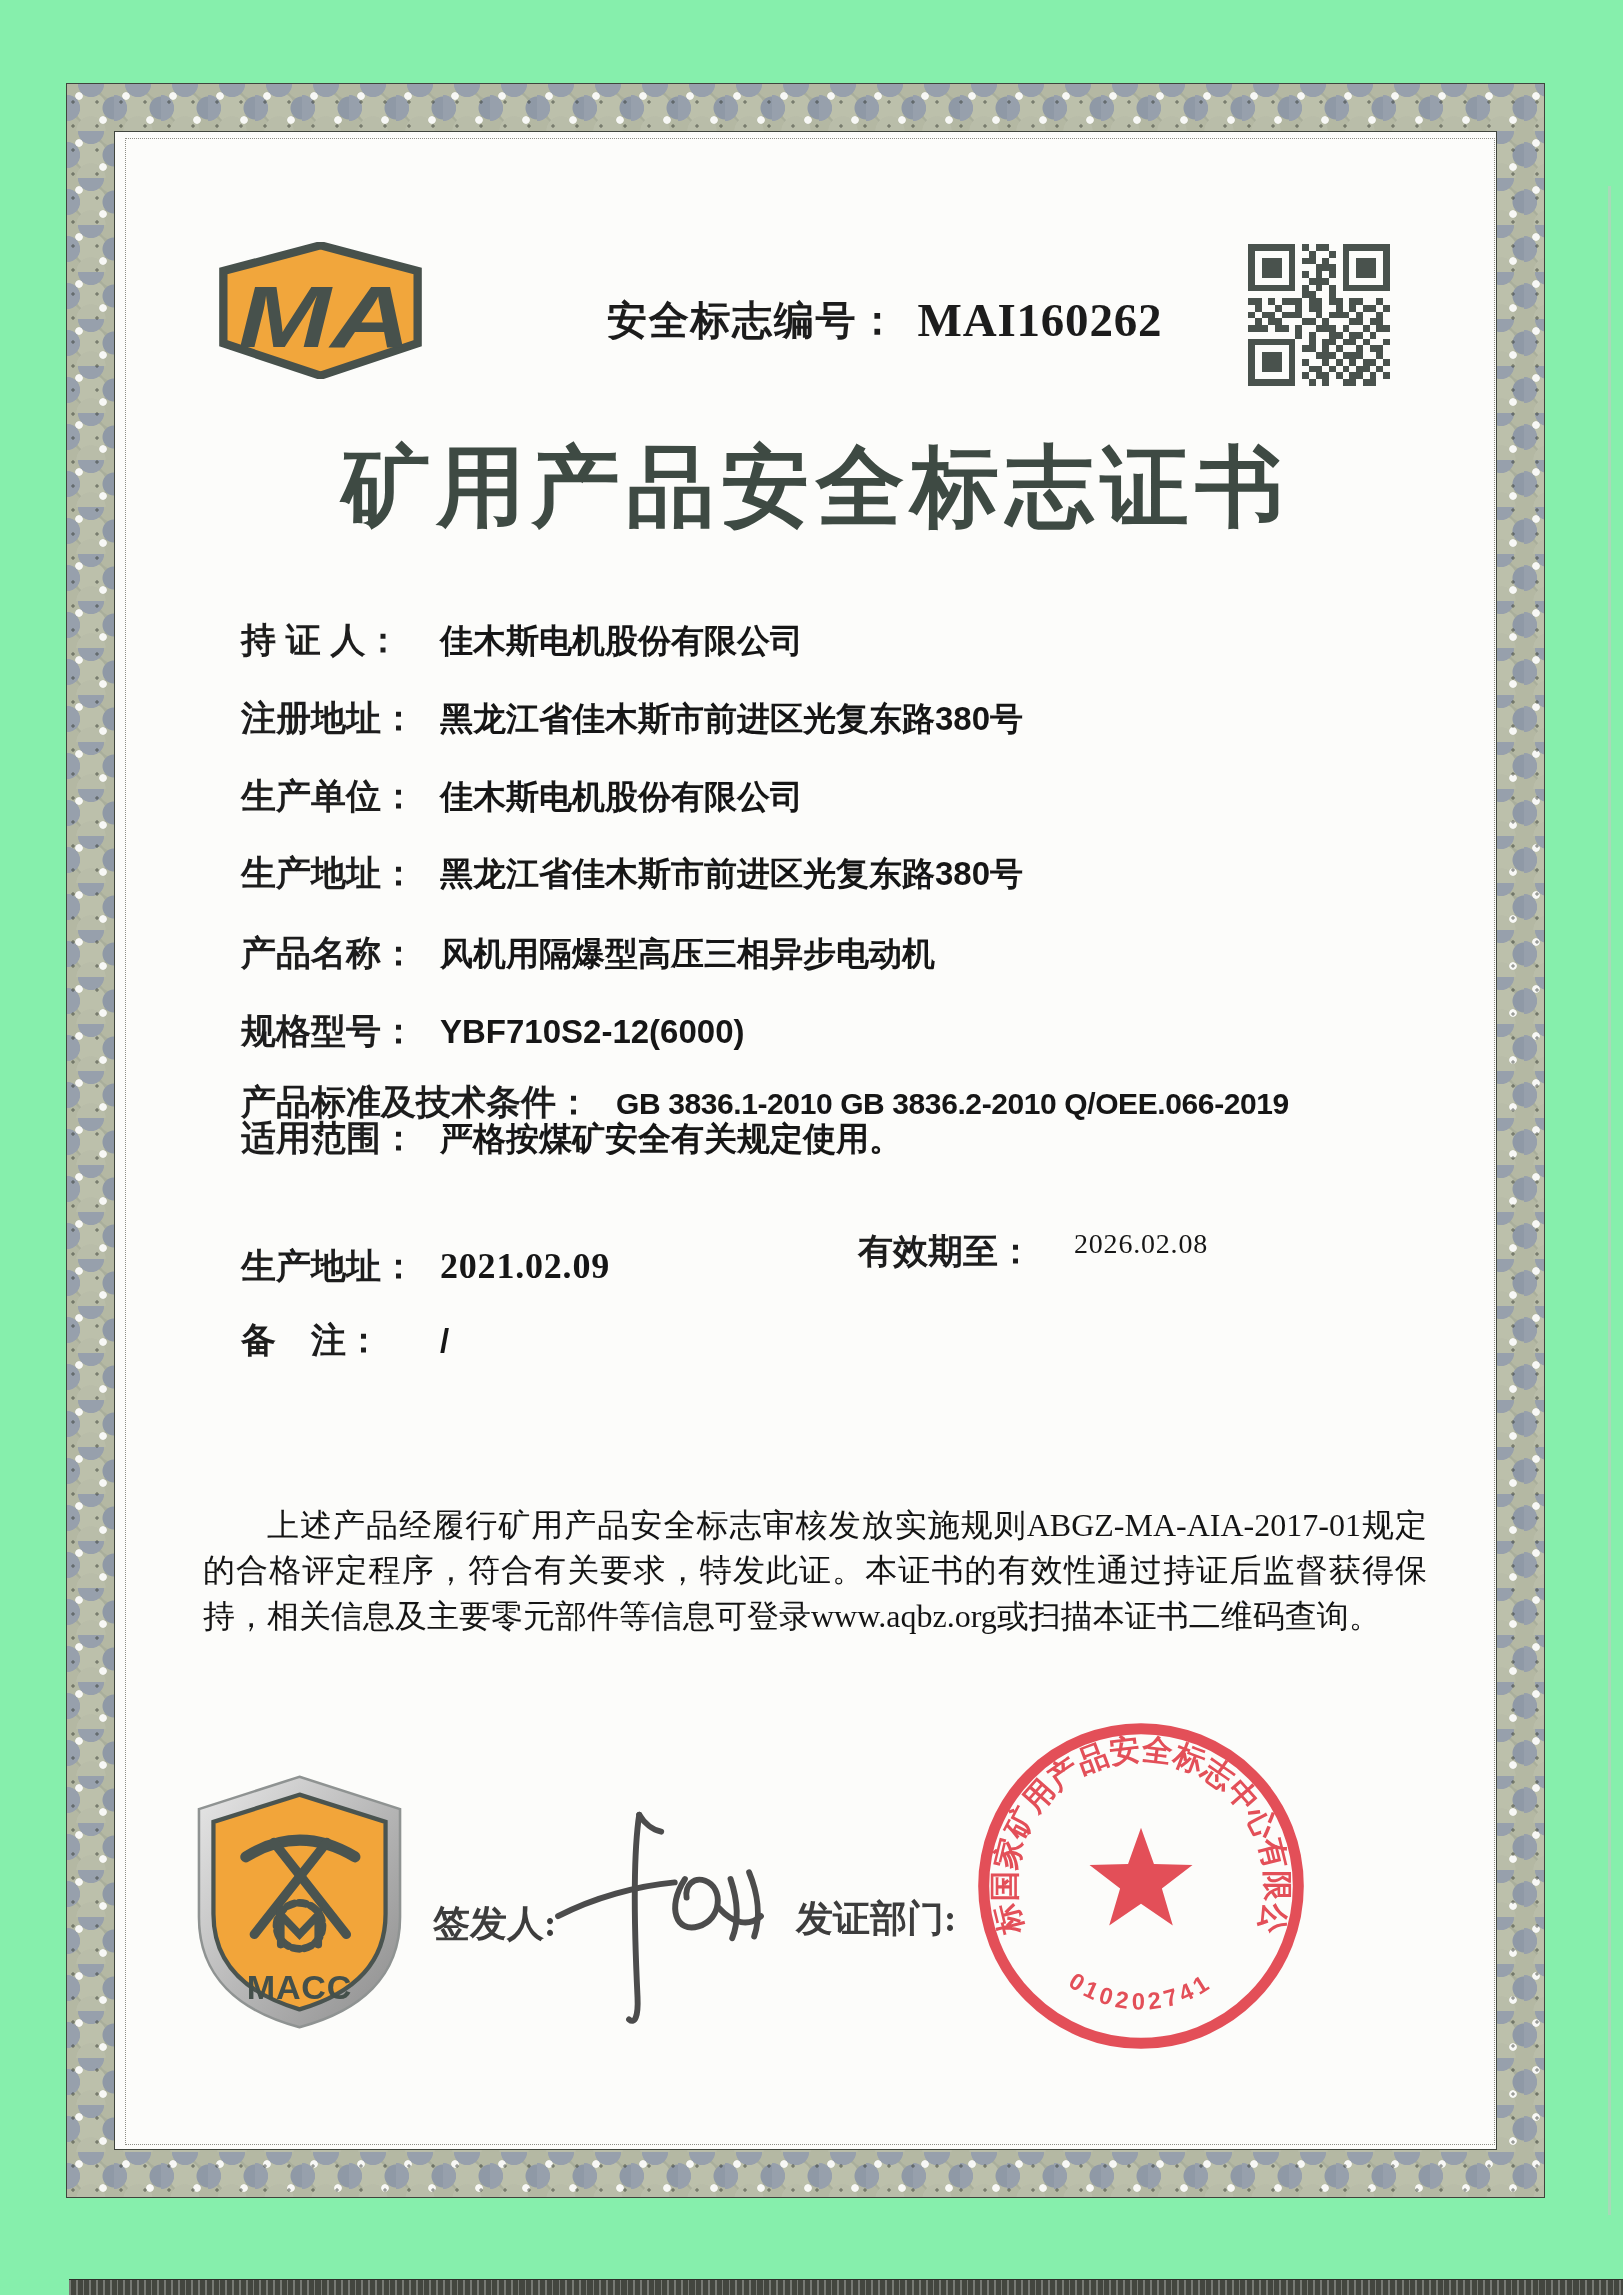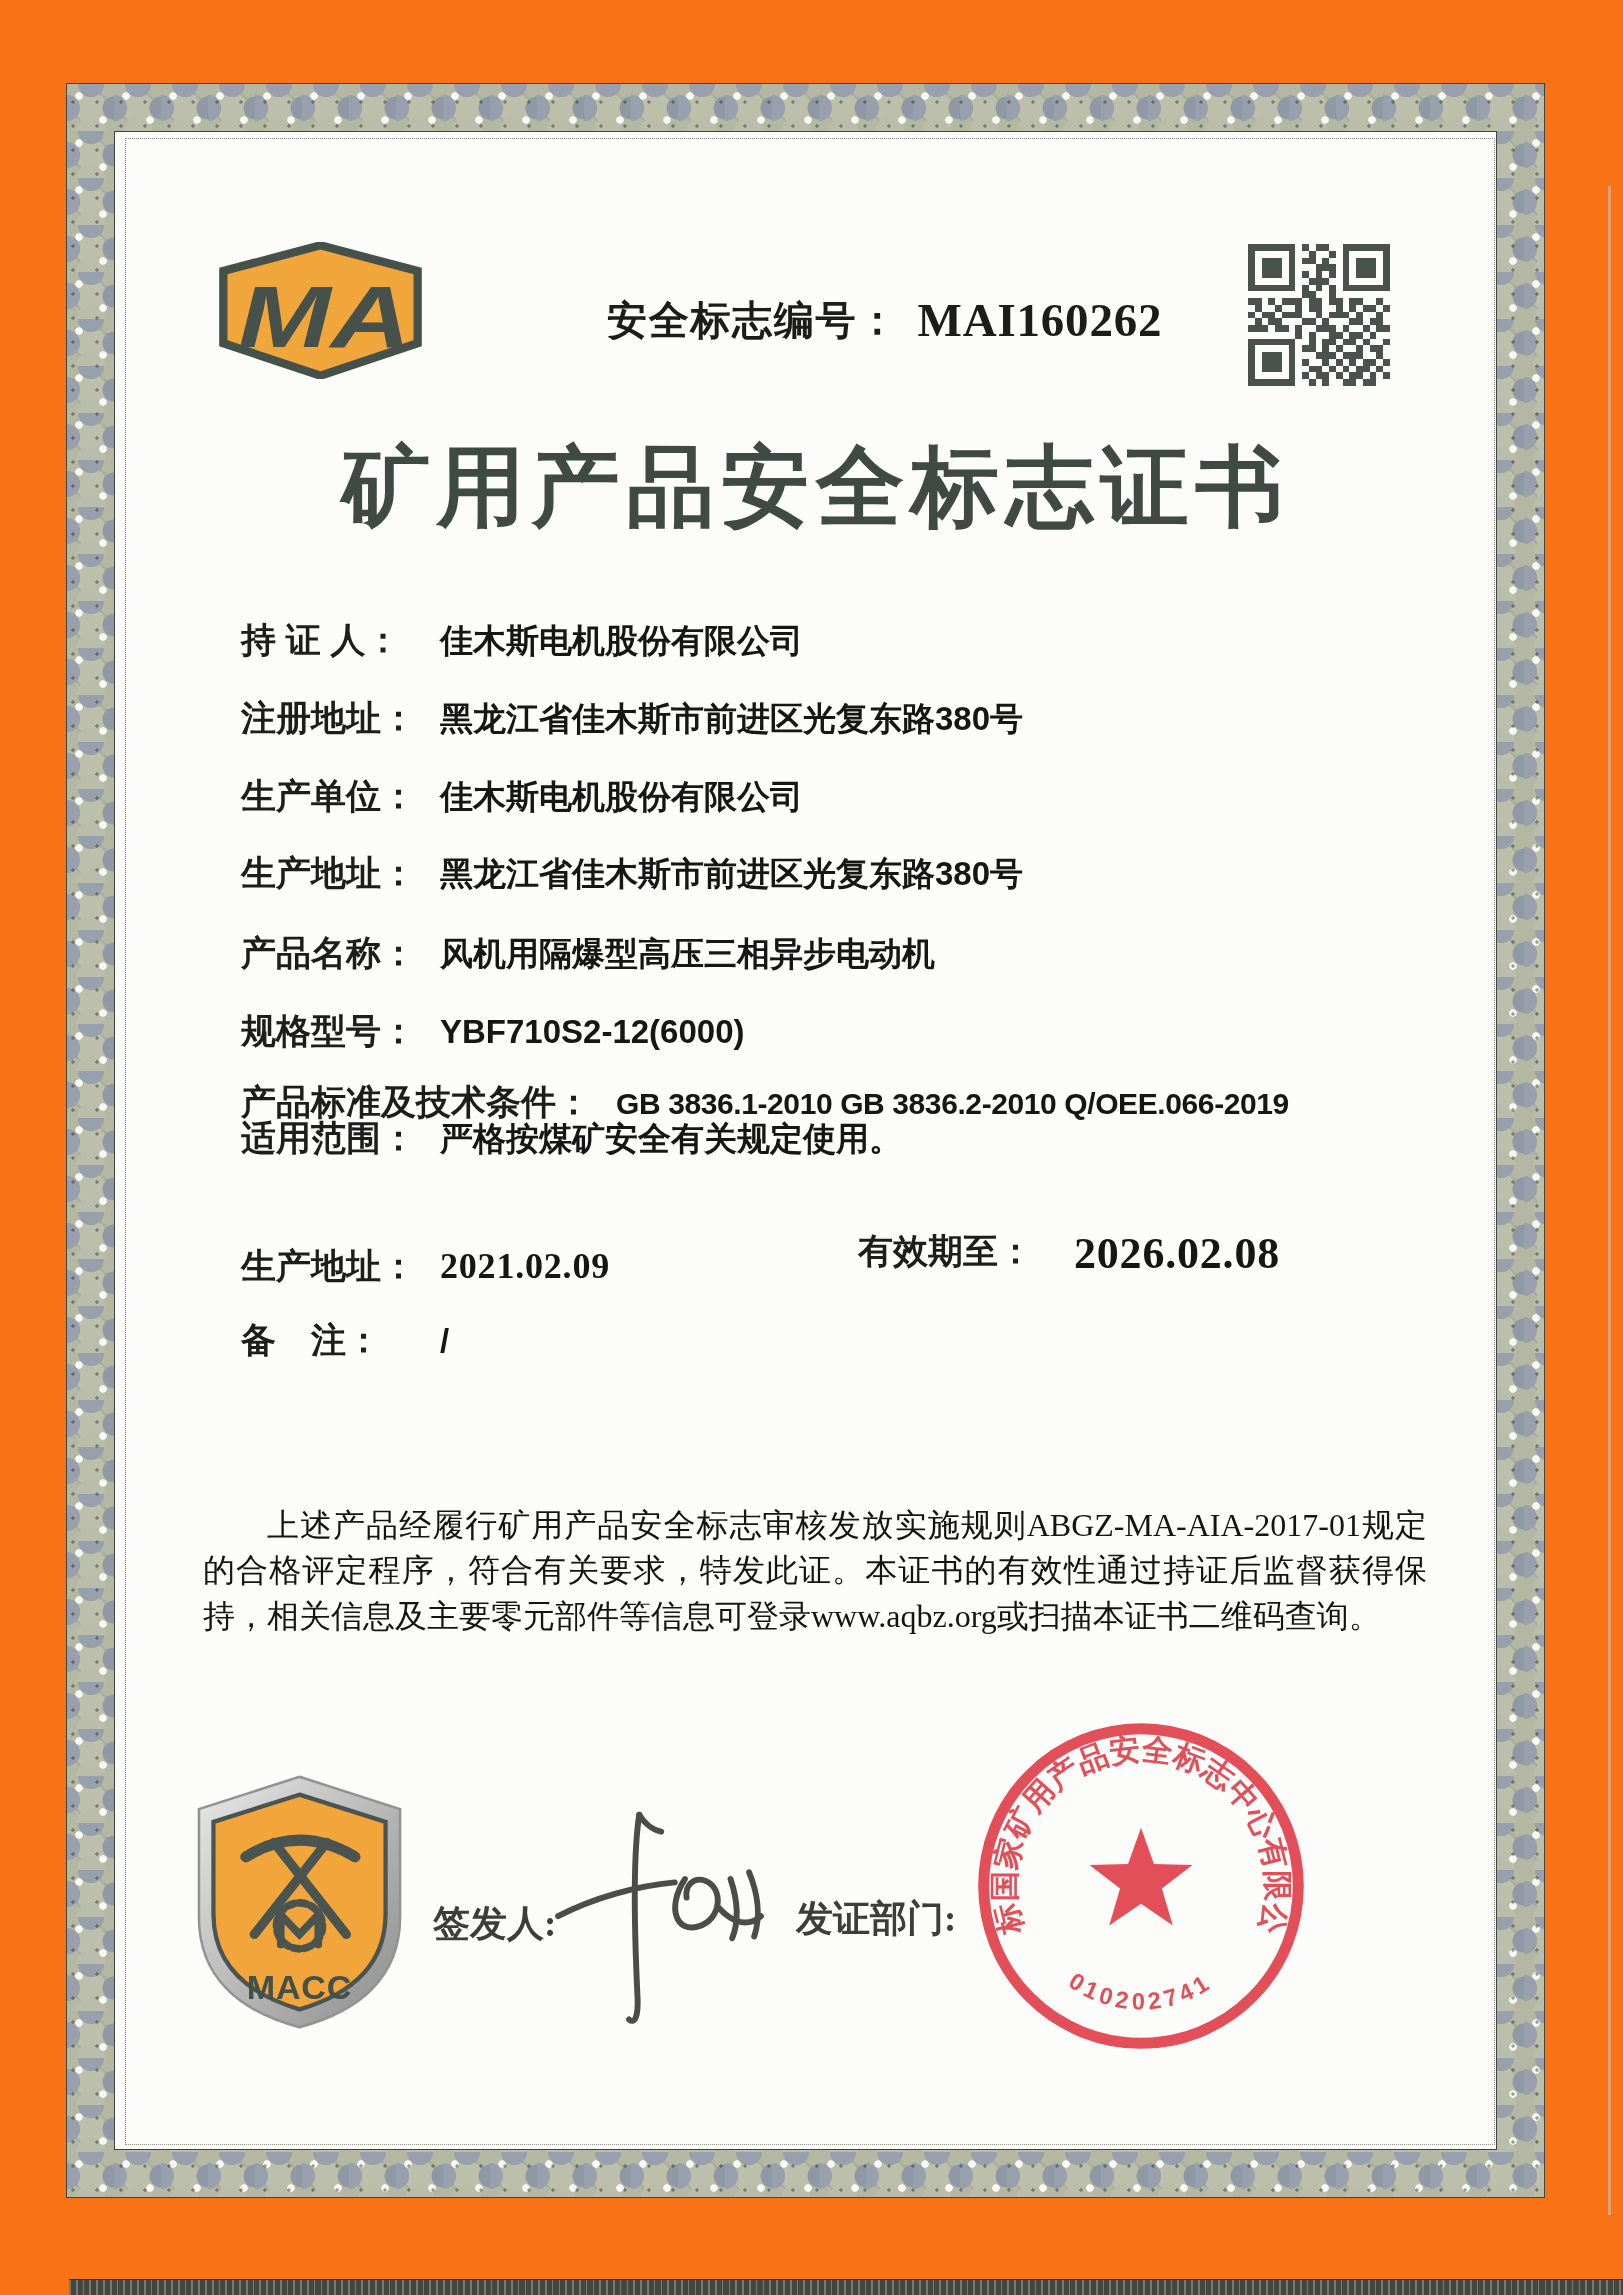--- a/index.html
+++ b/index.html
@@ -1,18 +1,18 @@
 <!DOCTYPE html>
 <html style="font-size:13.5px"><head>
 <meta charset="utf-8">
 <style>
   html,body{margin:0;padding:0;background:#e8e8e8;}
   #page{
     position:relative;width:1623px;height:2295px;margin:0 auto;
-    background:#f97316;overflow:hidden;
+    background:#86efac;overflow:hidden;
     font-family:"Liberation Sans","DejaVu Sans",sans-serif;
   }
   
   #border-band{
     position:absolute;left:66px;top:83px;width:1479px;height:2115px;
     box-sizing:border-box;border:1.7px solid #3f443c;
     background-color:#a9ae9b;
     background-image:
       radial-gradient(circle at 6px 18px, rgba(40,45,38,.45) 0 1.3px, transparent 2.1px),
       radial-gradient(circle at 12px 12px, rgba(255,255,255,.9) 0 3.4px, transparent 4.2px),
@@ -52,21 +52,21 @@
     font-size:88px;font-weight:700;color:#3e4a43;letter-spacing:6.8px;white-space:nowrap;padding-left:7px;
   }
   
   .row{position:absolute;left:241px;width:1201px;display:flex;align-items:baseline;white-space:nowrap;}
   .row .lab{display:inline-block;width:199px;font-size:35px;font-weight:700;color:#1d1d1d;}
   .row .val{font-size:33px;font-weight:700;color:#161616;margin-top:17px;}
   .row.wide .lab{width:auto;margin-right:25px;}
   .row.wide .val{font-size:30px;letter-spacing:-0.4px;}
   .row .val.num{font-family:"Liberation Serif","DejaVu Serif",serif;font-size:36px;font-weight:600;letter-spacing:0.8px;}
   .row .lab2{position:absolute;left:617px;font-size:35px;font-weight:700;color:#1d1d1d;}
-  .row .val2{position:absolute;left:833px;font-family:"Liberation Serif","DejaVu Serif",serif;font-size:44px;font-weight:700;color:#161616;letter-spacing:0.8px;}
+  .row .val2{position:absolute;left:833px;font-family:"Liberation Serif","DejaVu Serif",serif;font-size:28px;font-weight:400;color:#161616;letter-spacing:0.8px;}
   
   #paragraph{
     position:absolute;left:203px;top:1503px;width:1224px;
     font-family:"Liberation Serif","DejaVu Serif",serif;
     font-size:32px;line-height:1.42;color:#141414;font-weight:500;
     text-align:justify;text-indent:2em;
   }
   
   #macc{position:absolute;left:193px;top:1772px;width:213px;height:260px;}
   #issuer-label{position:absolute;left:433px;top:1899px;font-family:"Liberation Serif","DejaVu Serif",serif;font-size:37px;font-weight:700;color:#3d3d3d;white-space:nowrap;}

